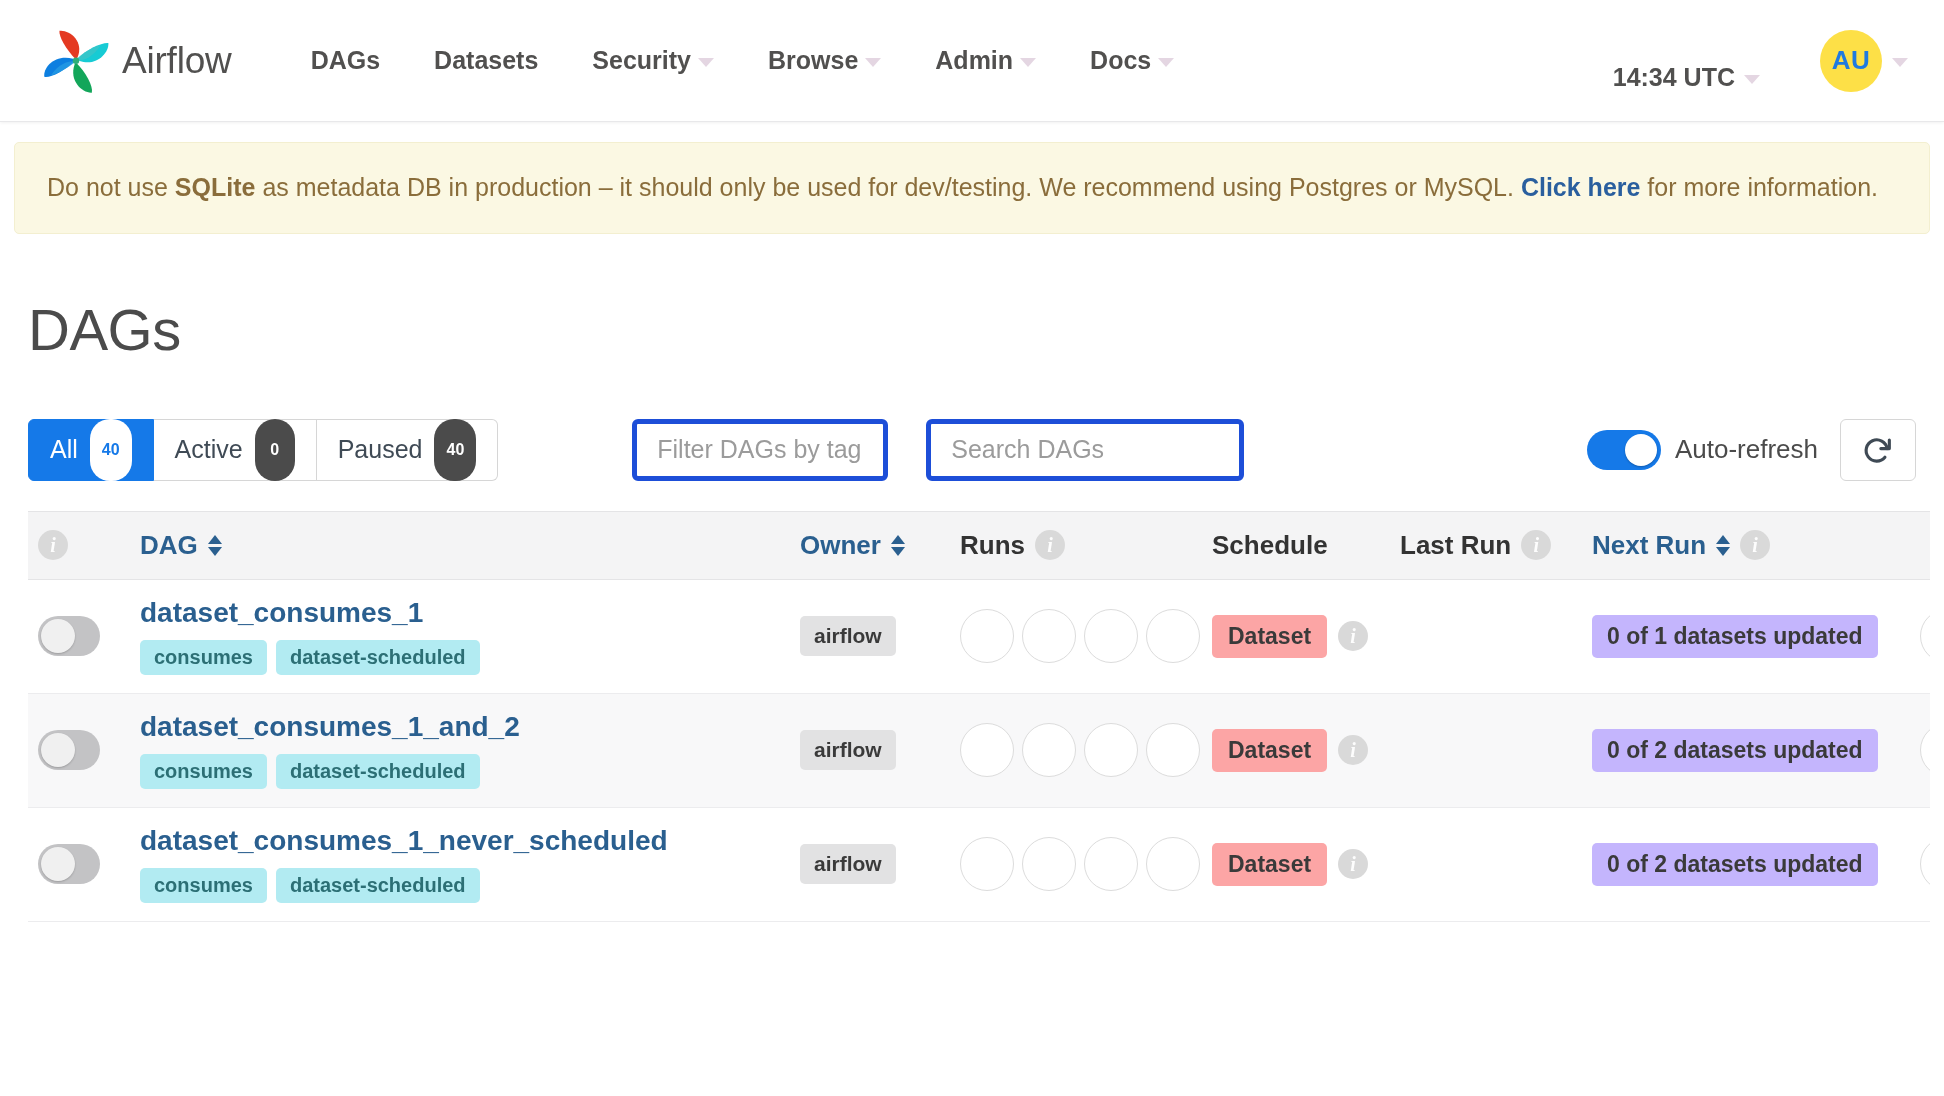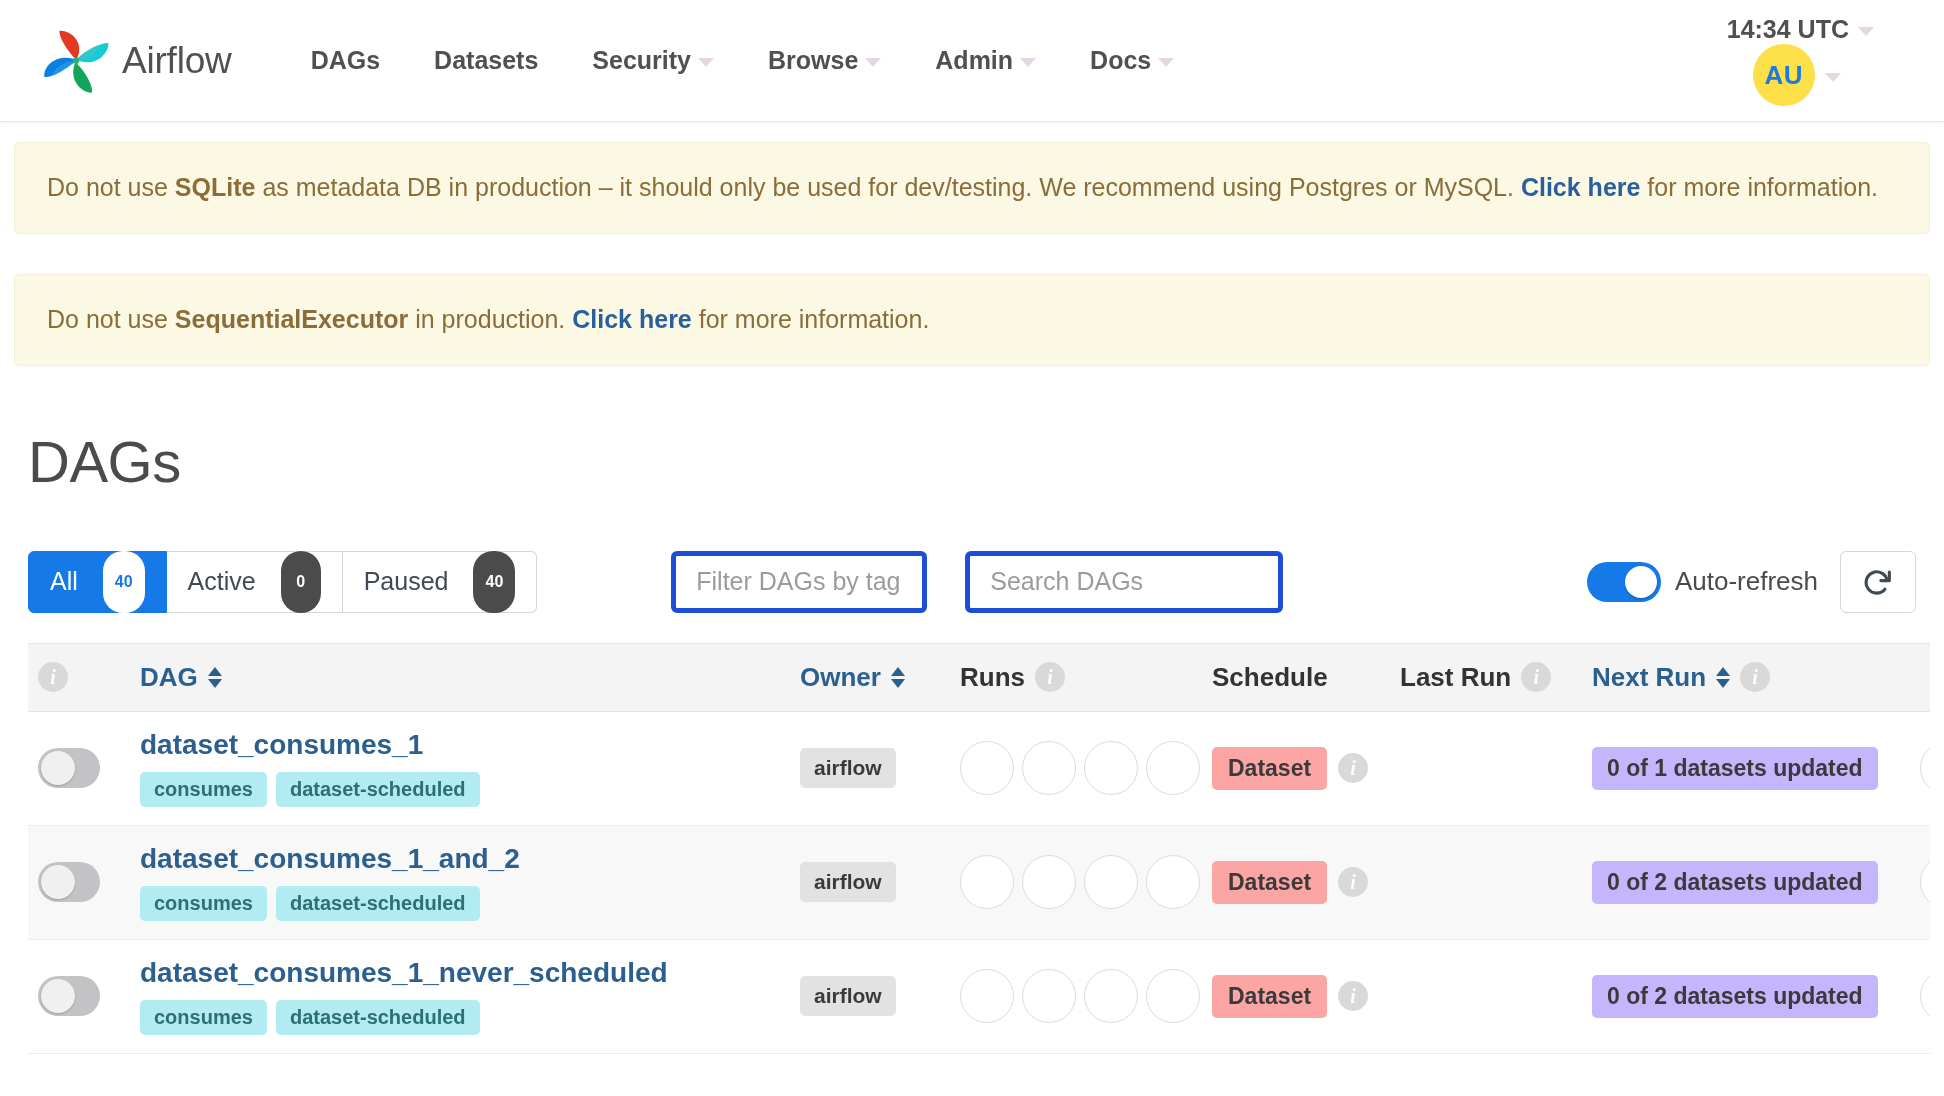--- a/index.html
+++ b/index.html
@@ -47,23 +47,22 @@
     width: 0; height: 0;
     border-left: 8px solid transparent;
     border-right: 8px solid transparent;
     border-top: 9px solid #e4d6e2;
     display: inline-block;
     margin-top: 4px;
   }
   .nav-right {
     margin-left: auto;
     display: flex;
-    align-items: flex-start;
+    align-items: flex-end;
     gap: 0;
-    flex-direction: column;
   }
   .nav-time {
     display: flex; align-items: center; gap: 9px;
     font-size: 25px; font-weight: bold; color: #51504f;
     padding-right: 34px;
     cursor: pointer;
     white-space: nowrap;
   }
   .avatar-wrap { display: flex; align-items: center; gap: 10px; padding-left: 26px; cursor: pointer; }
   .avatar {
@@ -103,21 +102,21 @@
   
   .toolbar {
     display: flex;
     align-items: center;
     margin: 56px 0 0 14px;
     padding-right: 14px;
     height: 62px;
   }
   .btn-group { display: flex; height: 62px; }
   .tab-btn {
-    display: flex; align-items: center; gap: 25px;
+    display: flex; align-items: center; gap: 12px;
     padding: 0 21px;
     border: 1px solid #d6d6d6;
     background: #fff;
     font-size: 25px;
     color: #3f4a55;
     cursor: pointer;
   }
   .tab-btn:first-child { border-radius: 6px 0 0 6px; }
   .tab-btn:last-child { border-radius: 0 6px 6px 0; }
   .tab-btn + .tab-btn { border-left: none; }
@@ -329,23 +328,20 @@
     </div>
   </div>
 </div>
 
 <div class="content">
 
   <div class="alert alert-1">
     <span>Do not use </span><b>SQLite</b><span> as metadata DB in production – it should only be used for dev/testing. We recommend using Postgres or MySQL. </span><a>Click here</a><span> for more information.</span>
   </div>
 
-  <div class="alert alert-2">
-    <span>Do not use </span><b>SequentialExecutor</b><span> in production. </span><a>Click here</a><span> for more information.</span>
-  </div>
 
   <h1 class="page-title">DAGs</h1>
 
   <div class="toolbar">
     <div class="btn-group">
       <div class="tab-btn active">
         <span>All</span>
         <span class="badge-pill">40</span>
       </div>
       <div class="tab-btn">

